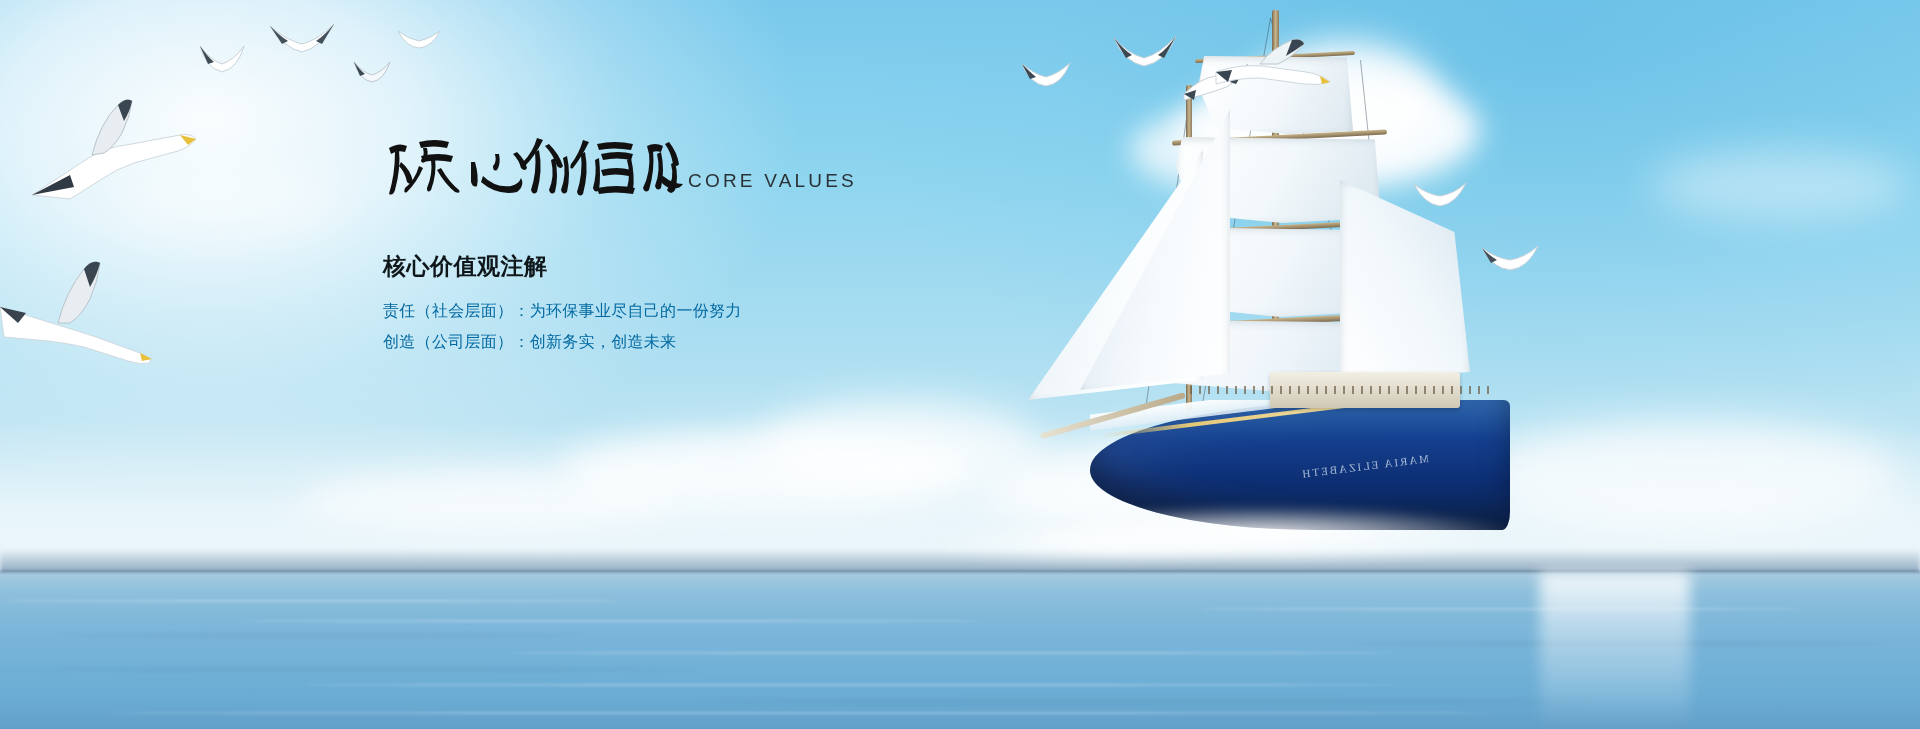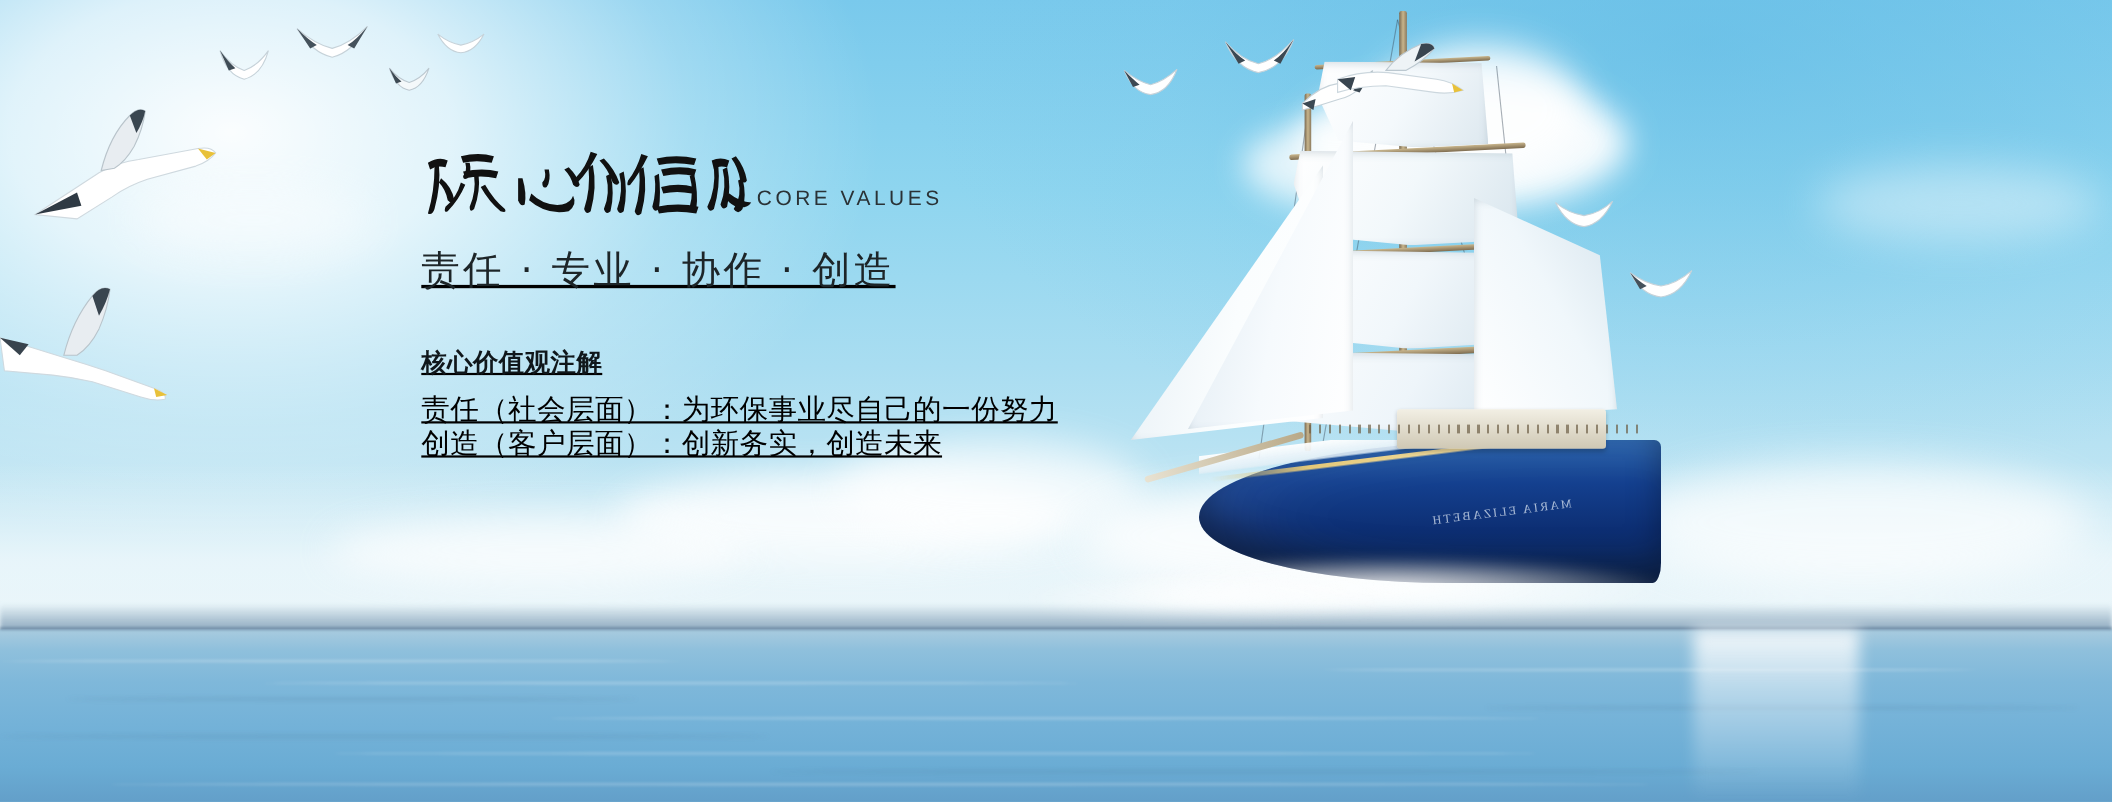--- a/index.html
+++ b/index.html
@@ -81,32 +81,32 @@
      filter:blur(5px);}
   .wake2{position:absolute;left:-20px;top:520px;width:360px;height:46px;
      background:radial-gradient(ellipse 180px 22px at 50% 50%, rgba(255,255,255,.8) 0%, rgba(255,255,255,0) 100%);
      filter:blur(6px);}
 
   
   .gull{position:absolute;}
   .gull svg{display:block;overflow:visible;}
 
   
-  .content{position:absolute;left:383px;top:128px;width:700px;text-decoration:underline;}
+  .content{position:absolute;left:383px;top:128px;width:700px;}
   .title-row{position:relative;height:78px;}
   .brush-title{position:absolute;left:0;top:0;height:74px;}
   .brush-title svg{display:block;}
   .core-en{position:absolute;left:305px;top:42px;font-size:19px;letter-spacing:3.2px;color:#2a3236;
      font-family:"Liberation Sans",sans-serif;font-weight:400;}
   .subtitle{margin-top:16px;font-size:35px;color:#1d2528;letter-spacing:3px;font-weight:400;
      font-family:"DejaVu Sans","Liberation Sans",sans-serif;white-space:nowrap;}
   .note-head{margin-top:45px;font-size:23px;font-weight:bold;color:#10171b;letter-spacing:.5px;
      font-family:"DejaVu Sans","Liberation Sans",sans-serif;}
   .note-list{margin-top:13px;}
-  .note-line{font-size:26px;color:#000000;line-height:31px;letter-spacing:.3px;white-space:nowrap;
+  .note-line{font-size:16px;color:#0369a1;line-height:31px;letter-spacing:.3px;white-space:nowrap;
      font-family:"DejaVu Sans","Liberation Sans",sans-serif;}
 </style>
 </head>
 <body>
 
 <div class="banner">
 
   <div class="sky"></div>
   <div class="sky-haze"></div>
 
@@ -327,23 +327,22 @@
             <path d="M278 24 Q282 42 278 60 Q274 64 272 58 Q278 42 274 26 Z"></path>
             <path d="M286 14 Q294 24 296 36 Q294 40 290 36 Q288 24 282 16 Z"></path>
             <path d="M292 34 Q296 50 292 62 Q288 68 284 62 Q292 50 288 36 Z"></path>
             <path d="M280 48 Q290 56 300 56 Q296 62 286 60 Q278 56 276 50 Z"></path>
           </g>
         </svg>
       </div>
       <div class="core-en">CORE VALUES</div>
     </div>
 
-    <div class="subtitle">责任 · 专业 · 协作 · 创造</div>
 
     <div class="note-head">核心价值观注解</div>
 
     <div class="note-list">
       <div class="note-line">责任（社会层面）：为环保事业尽自己的一份努力</div>
-      <div class="note-line">创造（客户层面）：创新务实，创造未来</div>
+      <div class="note-line">创造（公司层面）：创新务实，创造未来</div>
     </div>
   </div>
 
 </div>
 
 </body></html>

